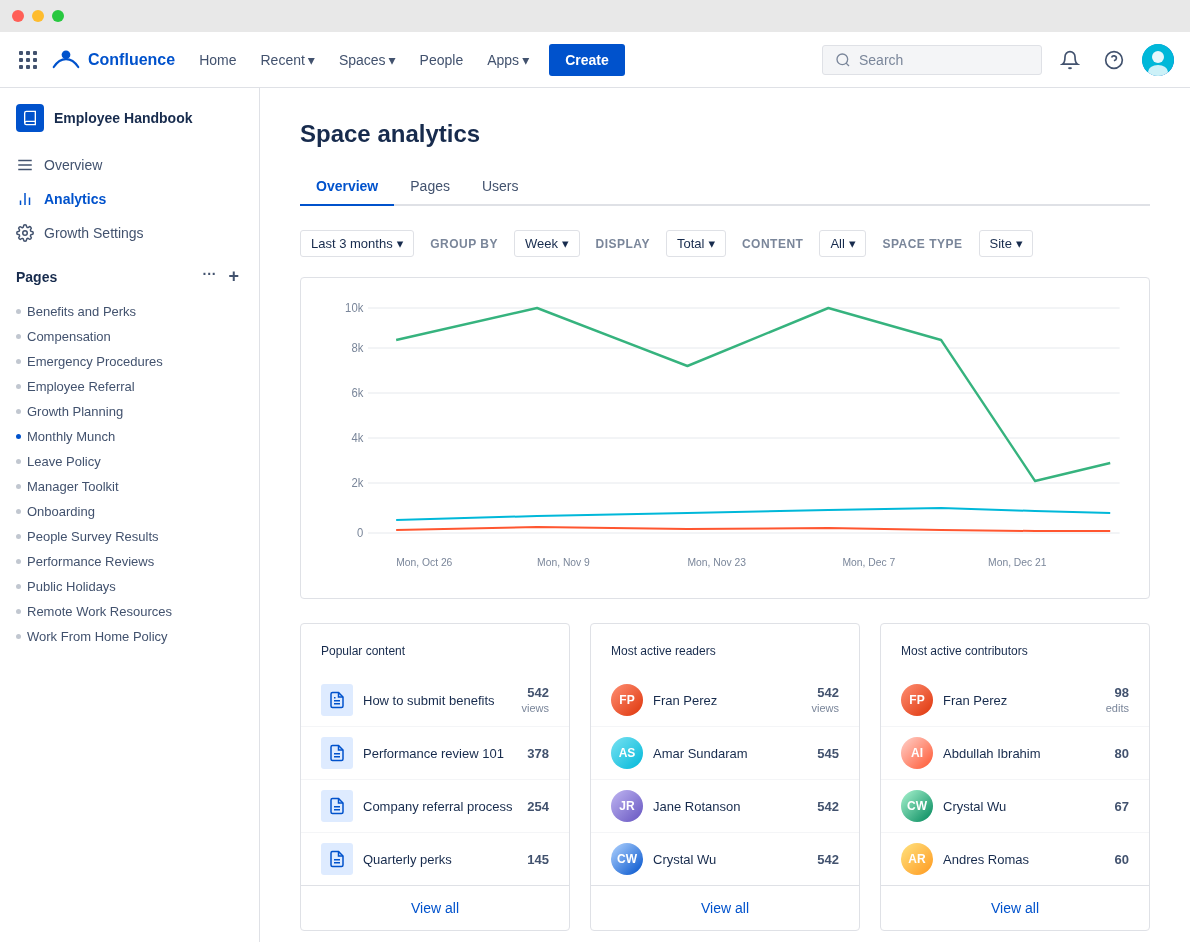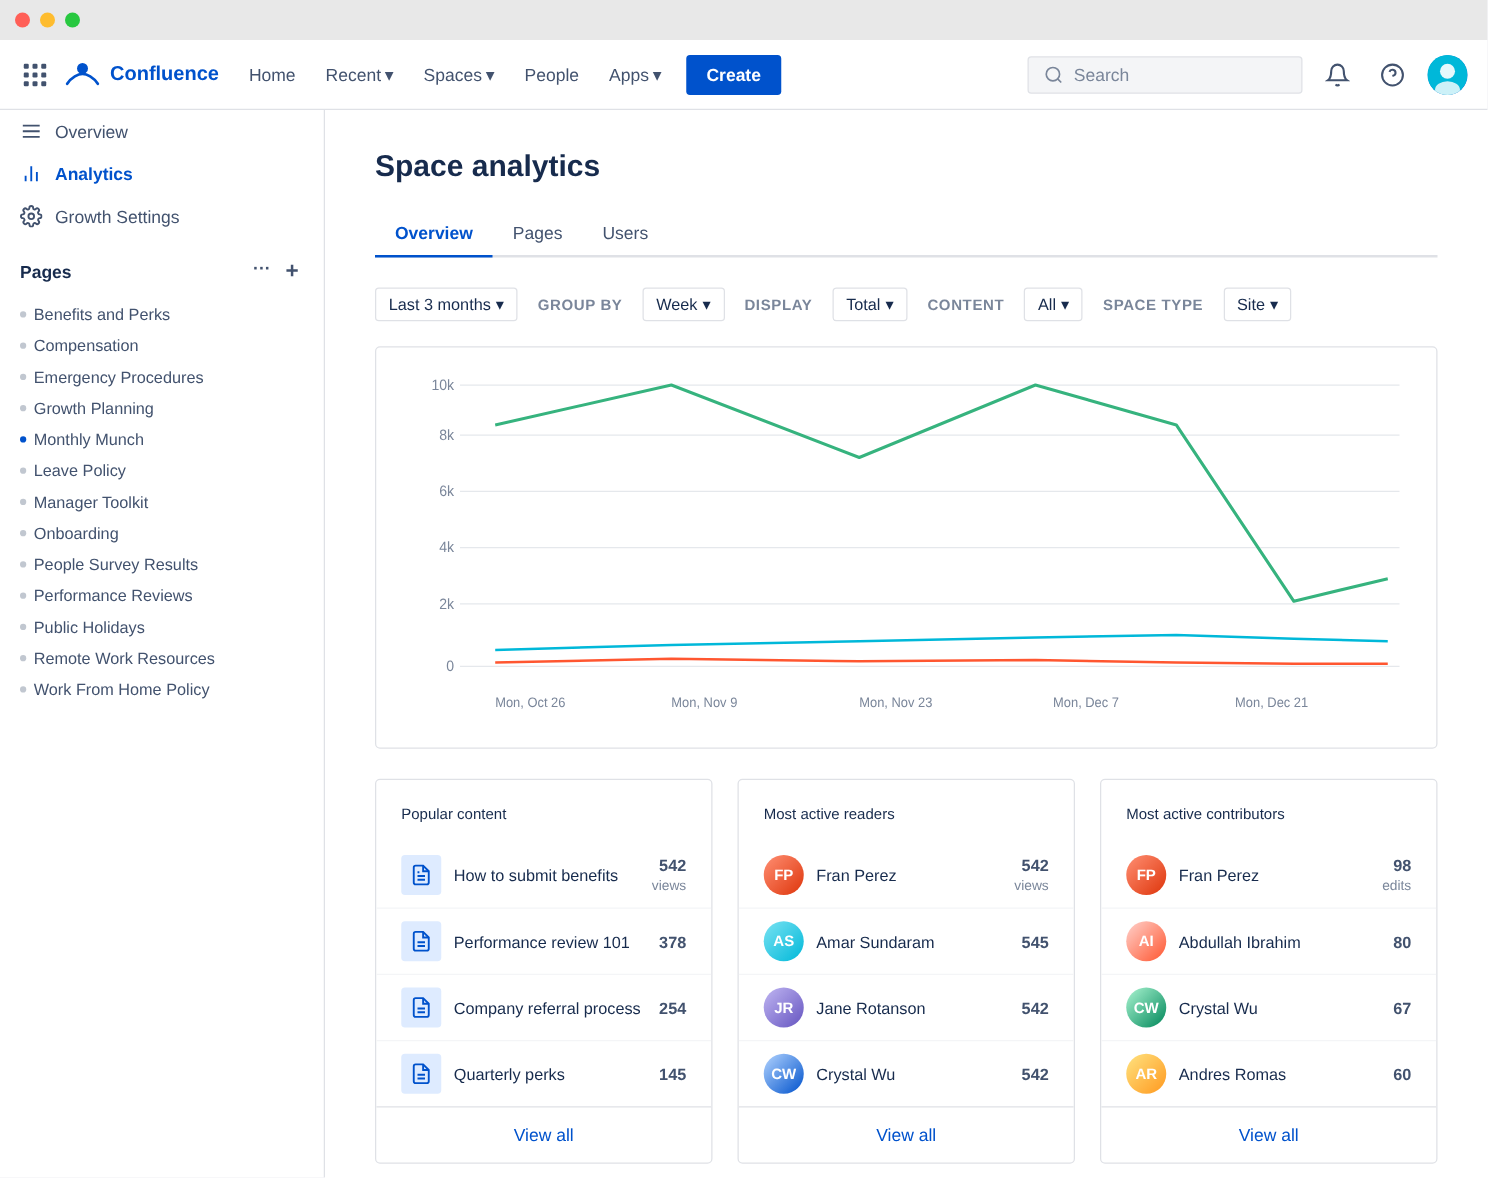--- a/index.html
+++ b/index.html
@@ -163,20 +163,29 @@
           <circle cx="16" cy="13" r="6" fill="#fff" opacity="0.9"></circle>
           <ellipse cx="16" cy="28" rx="10" ry="7" fill="#fff" opacity="0.8"></ellipse>
         </svg>
     </div>
   </div>
 </nav>
 
 <div class="layout">
 
   <aside class="sidebar">
+    <div class="sidebar-header">
+      <div class="sidebar-icon-box">
+        <svg width="16" height="16" viewBox="0 0 24 24" fill="none" stroke="#fff" stroke-width="2">
+            <path d="M4 19.5A2.5 2.5 0 0 1 6.5 17H20"></path>
+            <path d="M6.5 2H20v20H6.5A2.5 2.5 0 0 1 4 19.5v-15A2.5 2.5 0 0 1 6.5 2z"></path>
+          </svg>
+      </div>
+      <span>Employee Handbook</span>
+    </div>
 
     <div class="sidebar-nav-item">
       <svg width="18" height="18" viewBox="0 0 24 24" fill="none" stroke="currentColor" stroke-width="2">
           <line x1="3" y1="6" x2="21" y2="6"></line>
           <line x1="3" y1="12" x2="21" y2="12"></line>
           <line x1="3" y1="18" x2="21" y2="18"></line>
         </svg>
       <span>Overview</span>
     </div>
     <div class="sidebar-nav-item active">
@@ -209,20 +218,24 @@
           <span class="dot"></span>
           <span>Benefits and Perks</span>
         </li>
       <li class="sidebar-page-item">
           <span class="dot"></span>
           <span>Compensation</span>
         </li>
       <li class="sidebar-page-item">
           <span class="dot"></span>
           <span>Emergency Procedures</span>
+        </li>
+      <li class="sidebar-page-item">
+          <span class="dot"></span>
+          <span>Employee Referral</span>
         </li>
       <li class="sidebar-page-item">
           <span class="dot"></span>
           <span>Growth Planning</span>
         </li>
       <li class="sidebar-page-item">
           <span class="dot blue"></span>
           <span>Monthly Munch</span>
         </li>
       <li class="sidebar-page-item">

